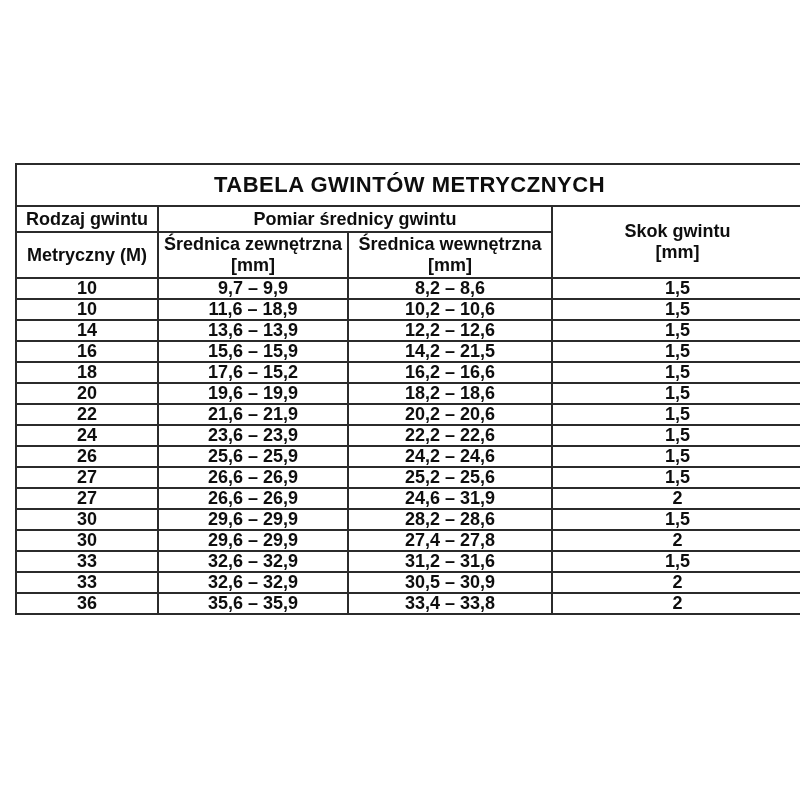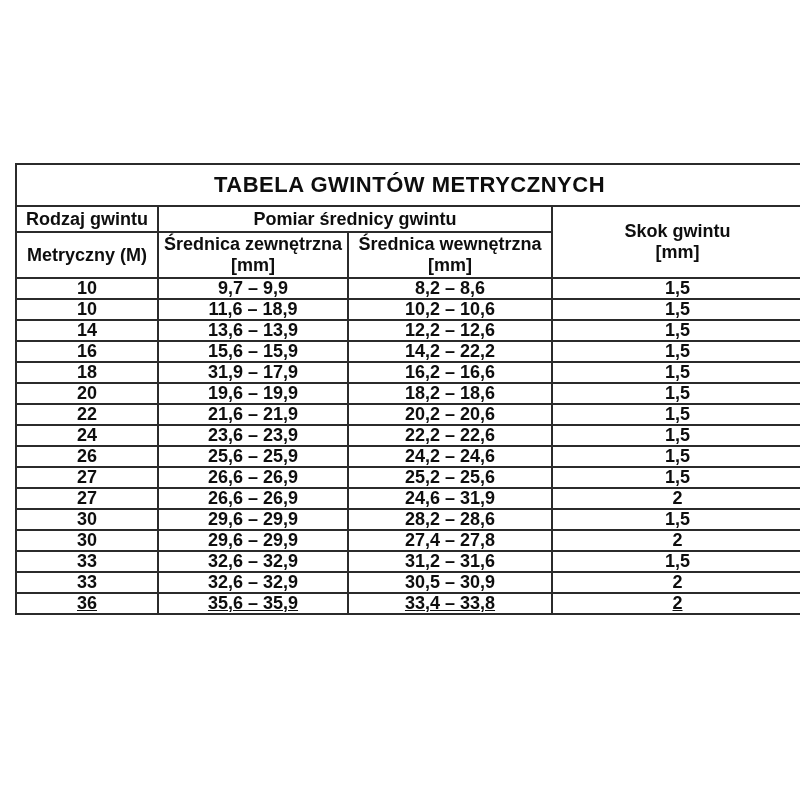--- a/index.html
+++ b/index.html
@@ -50,21 +50,21 @@
     line-height: 21px;
   }
   tbody td {
     height: 19px;
     font-size: 18px;
     line-height: 19px;
     padding: 0;
     border-top-color: #4d4d4d;
     border-bottom-color: #4d4d4d;
   }
-  tbody tr:last-child td { border-bottom-color: #2b2b2b; text-decoration: underline; }
+  tbody tr:last-child td { border-bottom-color: #2b2b2b; }
   .multiline { white-space: pre-line; }
 </style>
 </head>
 <body>
 
 <div class="canvas">
   <table class="threads">
     <colgroup>
       <col class="c1">
         <col class="c2">
@@ -104,26 +104,26 @@
         </tr>
         <tr>
           <td>14</td>
           <td>13,6 – 13,9</td>
           <td>12,2 – 12,6</td>
           <td>1,5</td>
         </tr>
         <tr>
           <td>16</td>
           <td>15,6 – 15,9</td>
-          <td>14,2 – 22,2</td>
+          <td>14,2 – 21,5</td>
           <td>1,5</td>
         </tr>
         <tr>
           <td>18</td>
-          <td>31,9 – 17,9</td>
+          <td>17,6 – 15,2</td>
           <td>16,2 – 16,6</td>
           <td>1,5</td>
         </tr>
         <tr>
           <td>20</td>
           <td>19,6 – 19,9</td>
           <td>18,2 – 18,6</td>
           <td>1,5</td>
         </tr>
         <tr>

